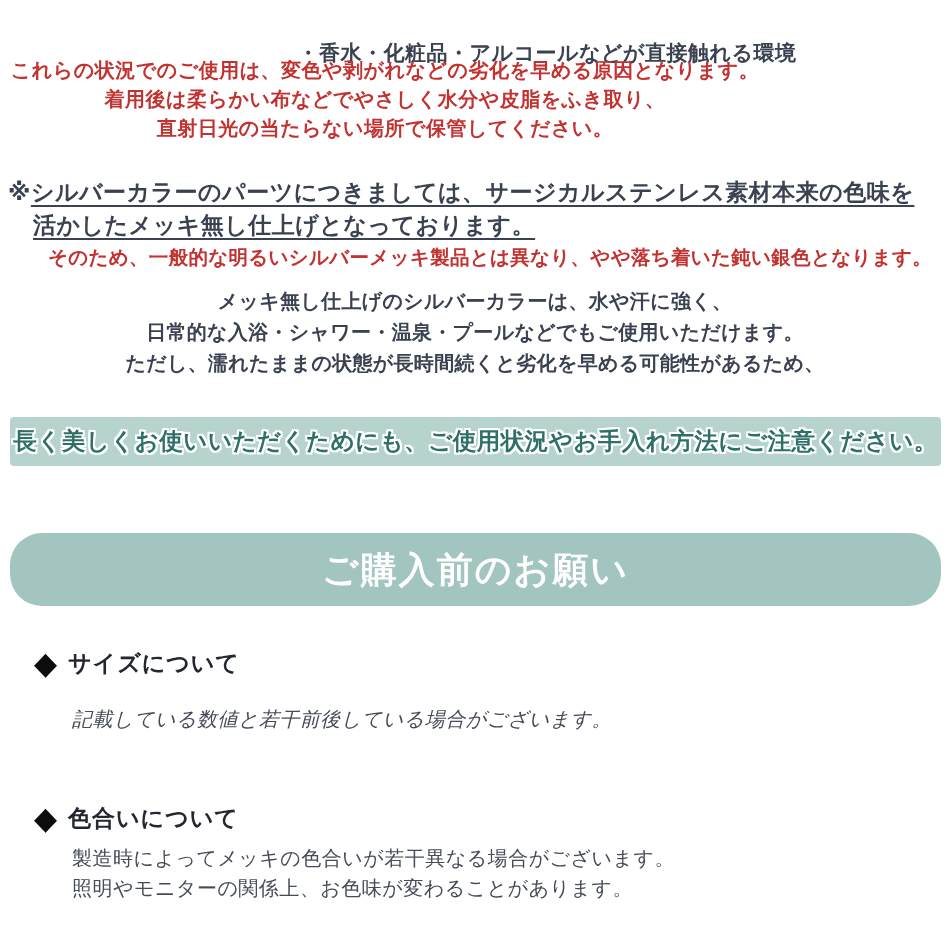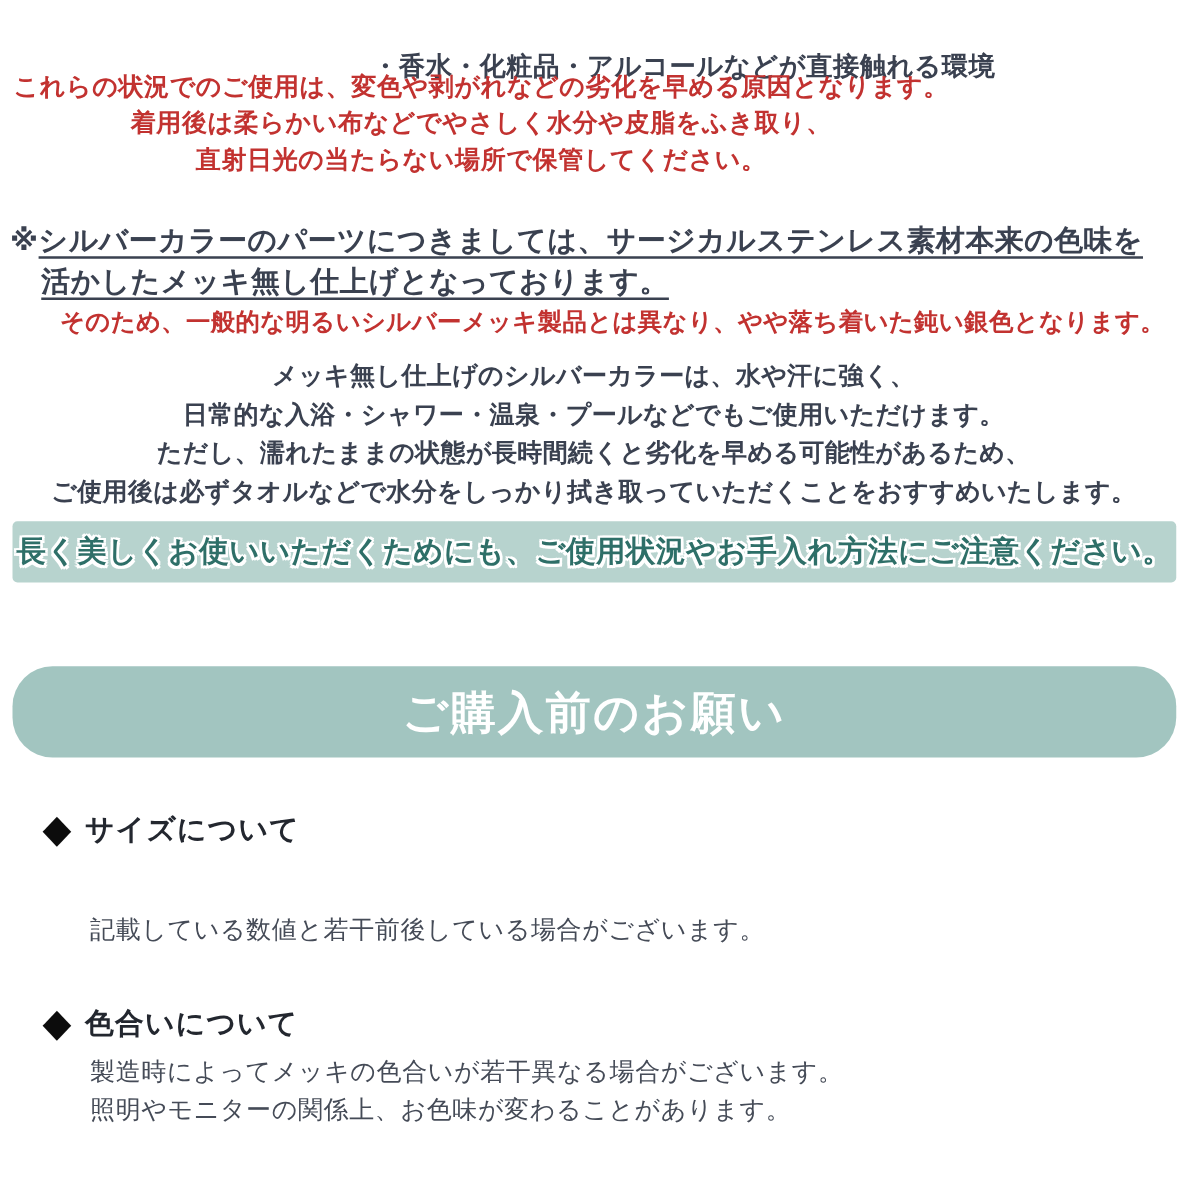--- a/index.html
+++ b/index.html
@@ -144,21 +144,21 @@
   }
   .section-body {
     left: 72px;
     font-size: 20px;
     font-weight: normal;
     line-height: 30px;
     color: var(--body-gray, #454b57);
     letter-spacing: 0.5px;
   }
   .heading-size   { top: 648px; }
-  .body-size      { top: 729px; }
+  .body-size      { top: 704px; font-style: italic; }
   .heading-color  { top: 803px; }
   .body-color     { top: 843px; }
 </style>
 </head>
 <body>
 
 <div id="canvas">
 
   <div class="abs env-line">・香水・化粧品・アルコールなどが直接触れる環境</div>
 
@@ -172,21 +172,20 @@
     <div><span>※</span><span class="underlined">シルバーカラーのパーツにつきましては、サージカルステンレス素材本来の色味を</span></div>
     <div><span class="second-line underlined">活かしたメッキ無し仕上げとなっております。</span></div>
   </div>
 
   <div class="abs silver-sub-red">そのため、一般的な明るいシルバーメッキ製品とは異なり、やや落ち着いた鈍い銀色となります。</div>
 
   <div class="abs care-block">
     <div>メッキ無し仕上げのシルバーカラーは、水や汗に強く、</div>
     <div>日常的な入浴・シャワー・温泉・プールなどでもご使用いただけます。</div>
     <div>ただし、濡れたままの状態が長時間続くと劣化を早める可能性があるため、</div>
-    <div>ご使用後は必ずタオルなどで水分をしっかり拭き取っていただくことをおすすめいたします。</div>
   </div>
 
   <div class="abs notice-banner">長く美しくお使いいただくためにも、ご使用状況やお手入れ方法にご注意ください。</div>
 
   <div class="abs section-header-box">ご購入前のお願い</div>
 
   <div class="abs section-heading heading-size">
     <span class="diamond-icon">◆</span>
     <span>サイズについて</span>
   </div>

